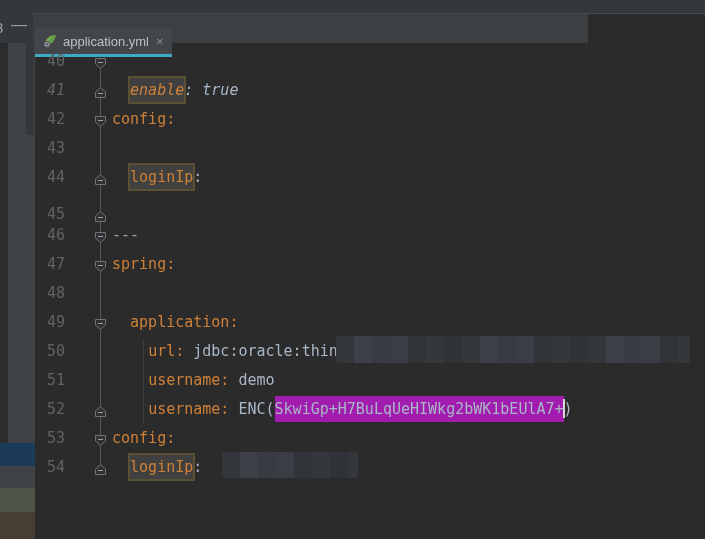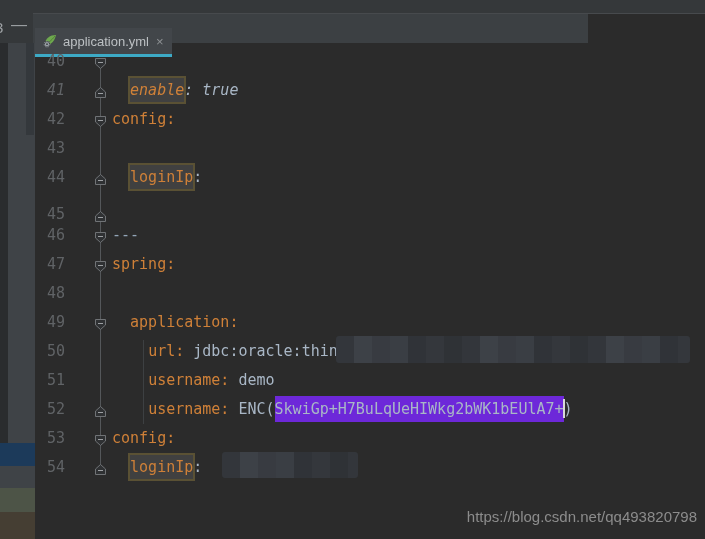--- a/index.html
+++ b/index.html
@@ -28,21 +28,21 @@
   .num{position:absolute;left:3px;top:0;width:27px;height:29px;line-height:29px;
        text-align:right;color:#606366;font-size:15px;}
   .fold{position:absolute;left:59px;top:8px;width:13px;height:13px;}
   .code{position:absolute;left:77px;top:0;margin:0;font-size:15px;line-height:29px;
         white-space:pre;color:#a9b7c6;}
   .s-key{color:#cf8038;}
   .s-val{color:#a9b7c6;}
   .s-cg{color:#a9b7c6;}
   .s-sep{color:#93a6b8;}
   .hl{background:#404040;box-shadow:0 0 0 2px #5a5134;padding:3px 0;}
-  .sel{background:#6d28d9;padding:4px 0;}
+  .sel{background:#a21caf;padding:4px 0;}
   .caret{display:inline-block;width:2px;height:19px;background:#d8d8d8;
          vertical-align:-4px;margin:0 -1px;}
   .connector{position:absolute;left:100px;top:62px;width:1px;height:406px;background:#54575a;}
   .guide{position:absolute;width:1px;background:#3d4042;}
   .mosaic{position:absolute;overflow:hidden;border-radius:3px;}
   .mosaic div{position:absolute;}
   .watermark{position:absolute;right:8px;top:508px;color:#8c8c8c;font-size:15px;
              font-family:"Liberation Sans",sans-serif;}
 </style>
 </head>
@@ -249,14 +249,13 @@
           <div style="left: 36px; top: 13px; width: 18px; height: 13px; background: rgb(56, 59, 65);"></div>
           <div style="left: 54px; top: 13px; width: 18px; height: 13px; background: rgb(58, 62, 68);"></div>
           <div style="left: 72px; top: 13px; width: 18px; height: 13px; background: rgb(48, 51, 56);"></div>
           <div style="left: 90px; top: 13px; width: 18px; height: 13px; background: rgb(52, 55, 60);"></div>
           <div style="left: 108px; top: 13px; width: 18px; height: 13px; background: rgb(47, 50, 54);"></div>
           <div style="left: 126px; top: 13px; width: 18px; height: 13px; background: rgb(51, 54, 59);"></div>
         </div>
       </div>
   </div>
 
-  <div class="watermark">https://blog.csdn.net/qq493820798</div>
 </div>
 
 </body></html>

